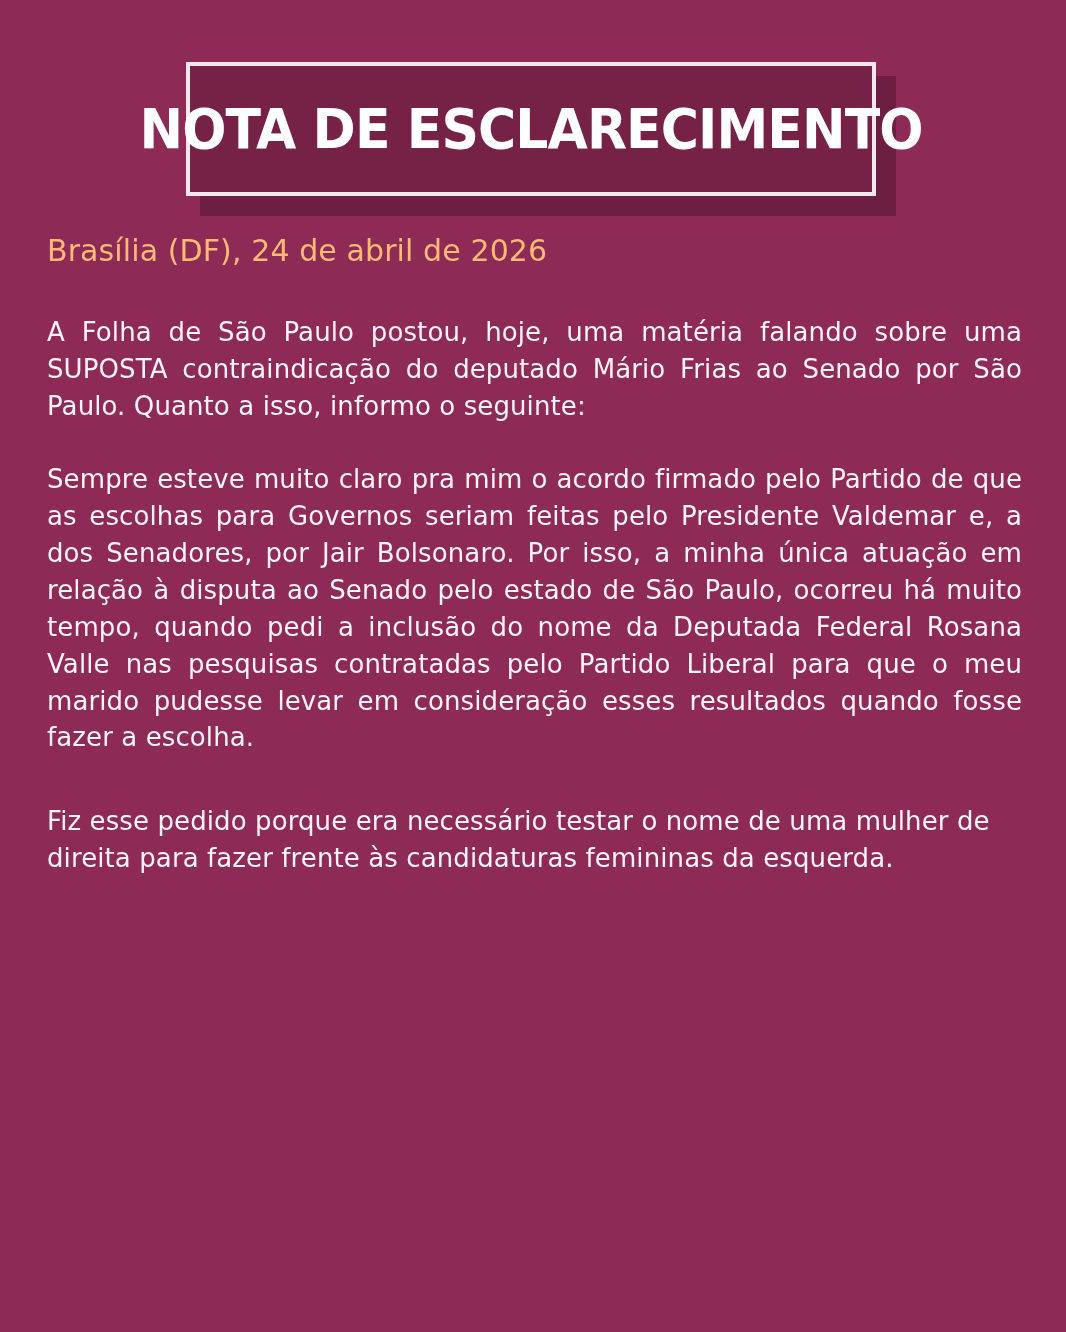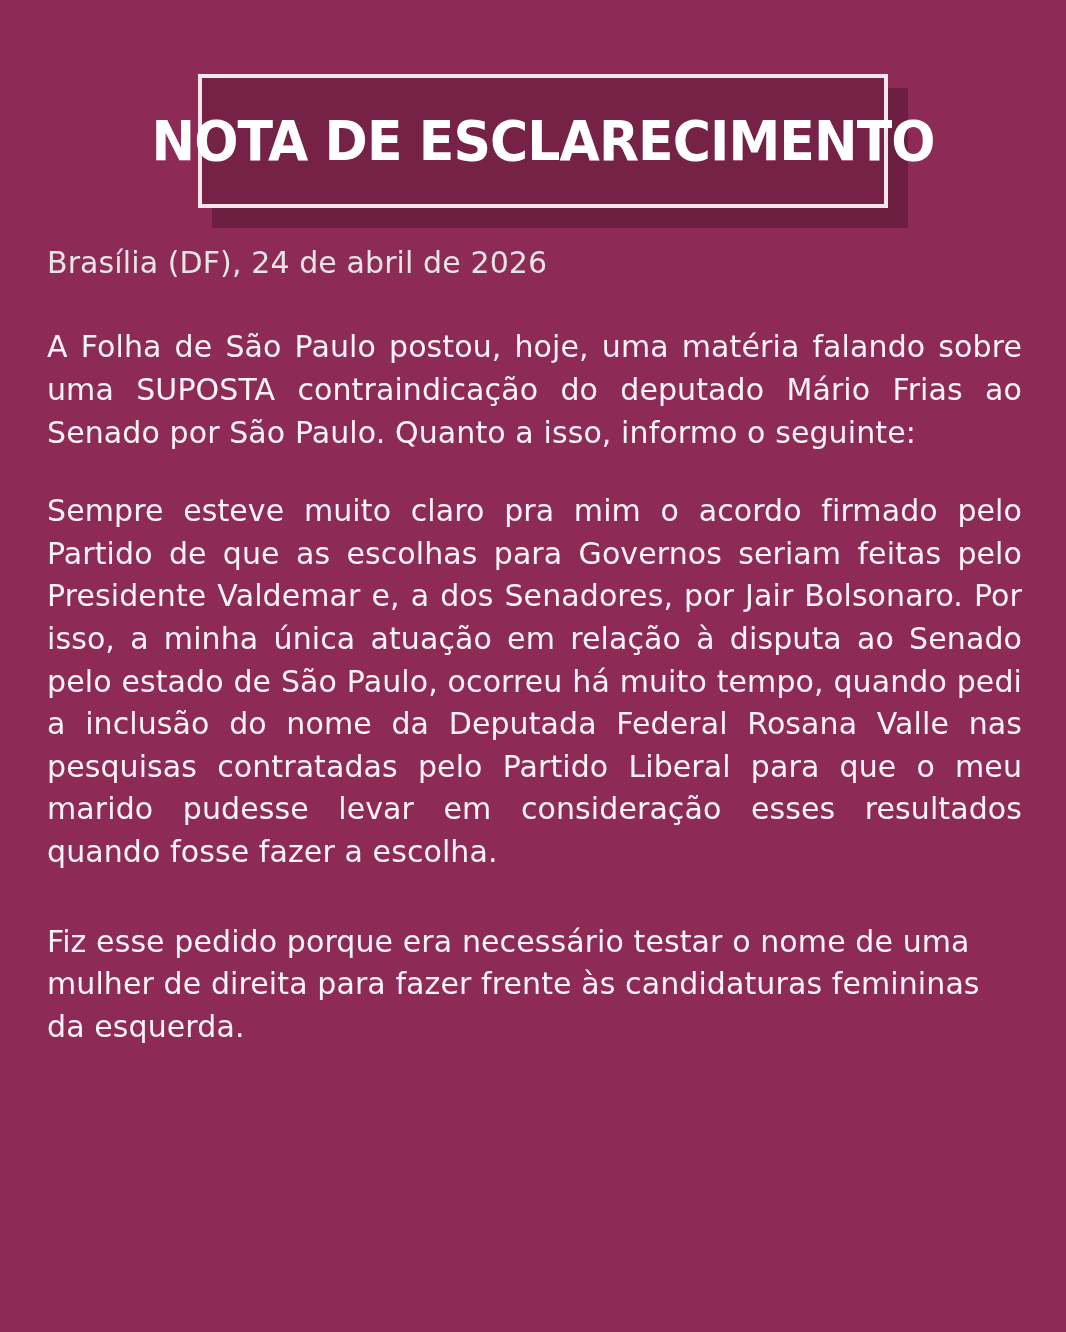--- a/index.html
+++ b/index.html
@@ -17,21 +17,21 @@
     position: relative;
     width: 1066px;
     height: 1332px;
     background: #8e2a56;
     box-sizing: border-box;
   }
 
   
   .banner-wrap {
     position: relative;
-    margin: 16px;
+    margin: 4px;
     padding-top: 32px;
     height: 160px;
     box-sizing: border-box;
   }
   .banner-shadow {
     position: absolute;
     left: 196px;
     top: 72px;
     width: 696px;
     height: 140px;
@@ -63,30 +63,30 @@
   }
 
   
   .content {
     position: absolute;
     left: 47px;
     top: 228px;
     width: 975px;
   }
   .dateline {
-    color: #e5e5e5;
+    color: #fdba74;
     font-size: 30px;
     line-height: 1.28;
     margin: 0 0 44px 0;
     font-family: "DejaVu Sans", sans-serif;
     letter-spacing: 0.1px;
   }
   .para {
     color: #fbf3f7;
-    font-size: 30px;
+    font-size: 26px;
     line-height: 1.42;
     margin: 0 0 36px 0;
     text-align: justify;
     text-justify: inter-word;
     font-family: "DejaVu Sans", sans-serif;
     letter-spacing: 0.1px;
   }
   .para:last-child {
     margin-bottom: 0;
     margin-top: 47px;

